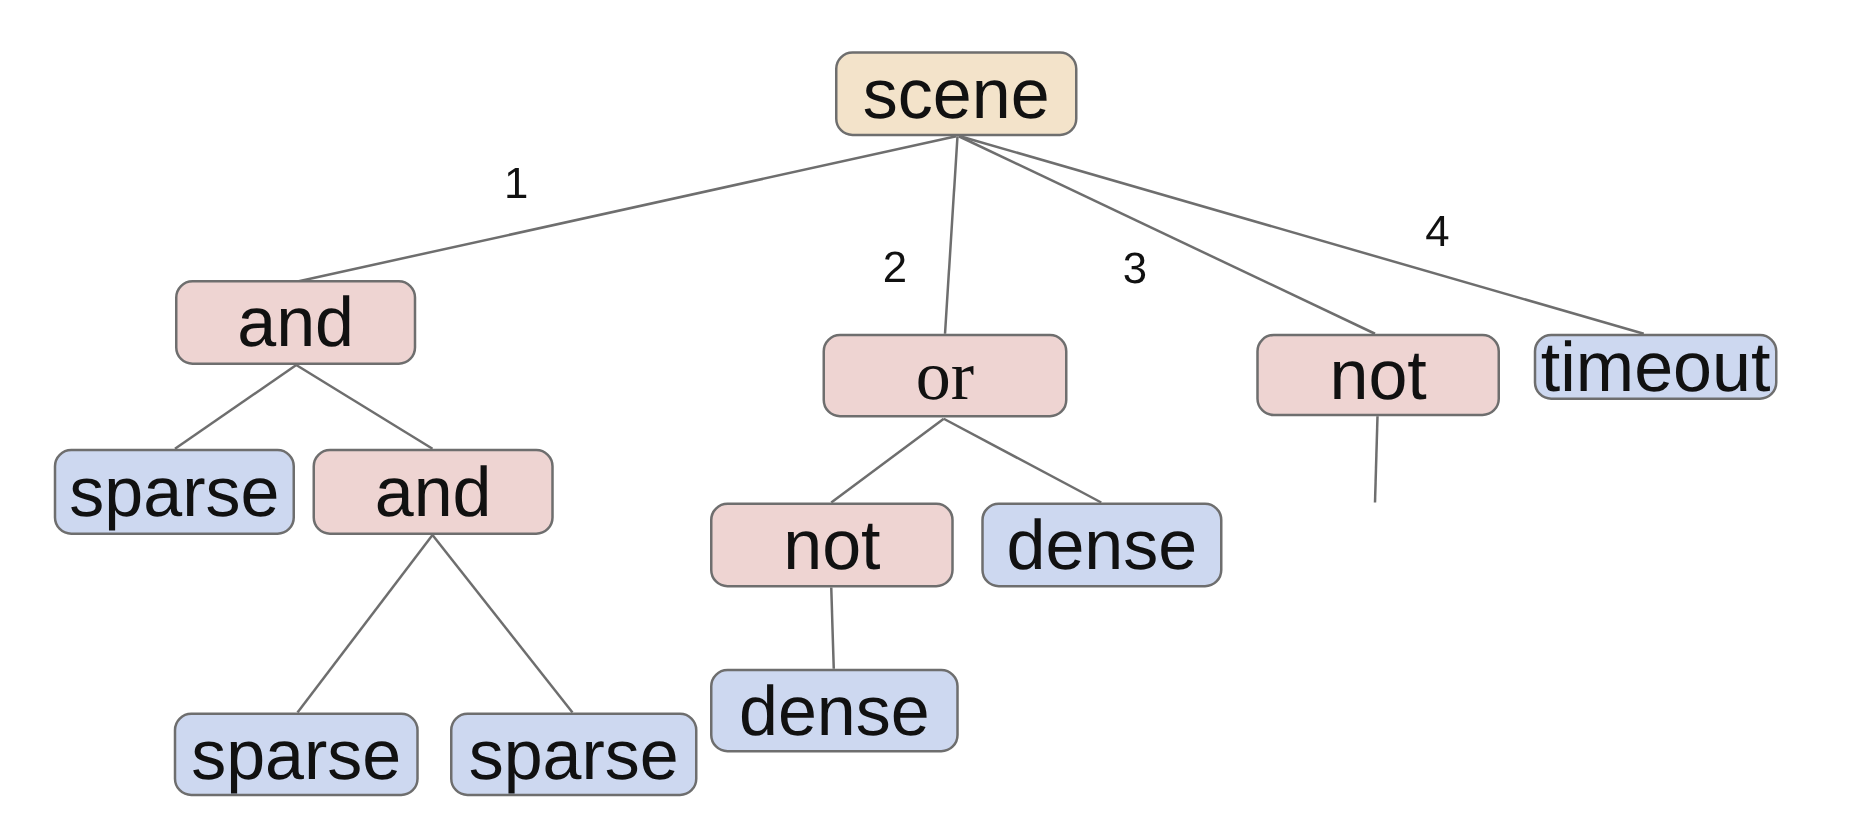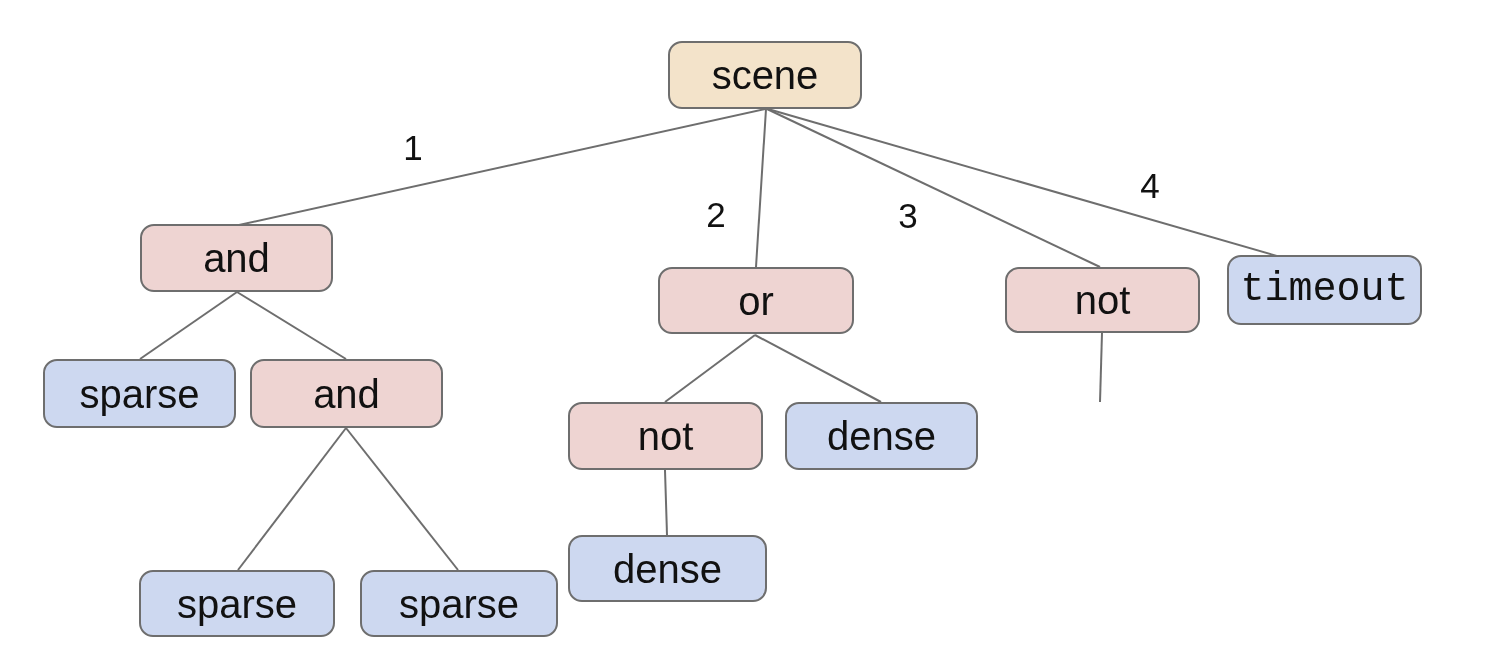--- a/index.html
+++ b/index.html
@@ -36,21 +36,21 @@
     stroke-width: 2;
   }
   .node {
     position: absolute;
     box-sizing: border-box;
     border: 2px solid var(--node-border);
     border-radius: 14px;
     display: flex;
     align-items: center;
     justify-content: center;
-    font-size: 40px;
+    font-size: 56px;
     color: var(--text);
     line-height: 1;
     white-space: nowrap;
   }
   .node.root { background: var(--root-fill); }
   .node.operator { background: var(--operator-fill); }
   .node.leaf { background: var(--leaf-fill); }
   .edge-label {
     position: absolute;
     transform: translate(-50%, -50%);
@@ -81,25 +81,25 @@
 
   <span class="edge-label" style="left:413px; top:147px;">1</span>
   <span class="edge-label" style="left:716px; top:214px;">2</span>
   <span class="edge-label" style="left:908px; top:215px;">3</span>
   <span class="edge-label" style="left:1150px; top:185px;">4</span>
 
   <div class="node root" style="left:668px; top:41px; width:194px; height:68px;">scene</div>
 
   <div class="node operator" style="left:140px; top:224px; width:193px; height:68px;">and</div>
 
-  <div class="node operator" style="left:658px; top:267px; width:196px; height:67px;">or</div>
+  <div class="node operator" style="left:658px; top:267px; width:196px; height:67px;font-family:Liberation Serif, serif;">or</div>
 
   <div class="node operator" style="left:1005px; top:267px; width:195px; height:66px;">not</div>
 
-  <div class="node leaf" style="left:1227px; top:255px; width:195px; height:70px;font-family:Liberation Mono, monospace;">timeout</div>
+  <div class="node leaf" style="left:1227px; top:267px; width:195px; height:53px;">timeout</div>
 
   <div class="node leaf" style="left:43px; top:359px; width:193px; height:69px;">sparse</div>
 
   <div class="node operator" style="left:250px; top:359px; width:193px; height:69px;">and</div>
 
   <div class="node operator" style="left:568px; top:402px; width:195px; height:68px;">not</div>
 
   <div class="node leaf" style="left:785px; top:402px; width:193px; height:68px;">dense</div>
 
 

